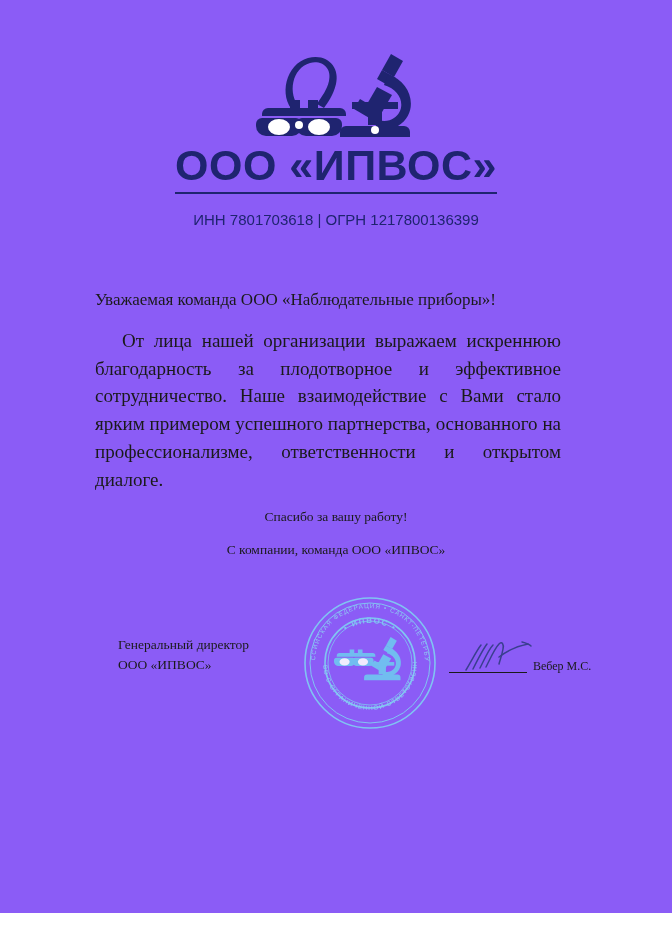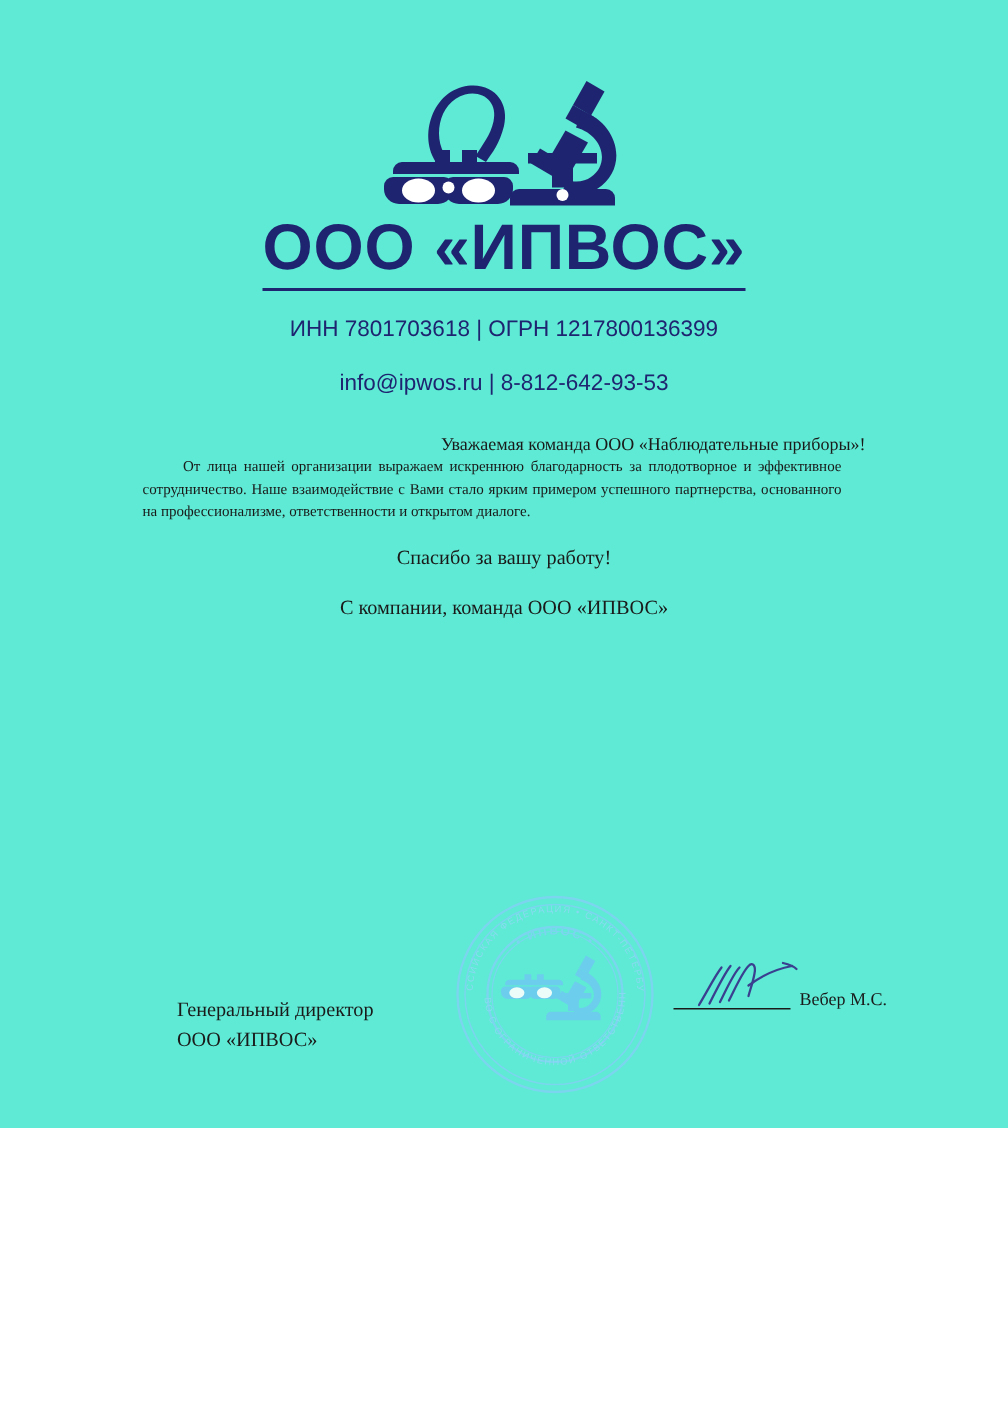--- a/index.html
+++ b/index.html
@@ -14,22 +14,22 @@
     overflow: hidden;
     font-family: "Liberation Serif", "DejaVu Serif", serif;
     color: #1a1a1a;
     -webkit-font-smoothing: antialiased;
   }
 
   .page {
     position: absolute;
     inset: 0;
     width: 672px;
-    height: 752px;
-    background: #5eead4;
+    height: 913px;
+    background: #8b5cf6;
   }
 
   
   .letterhead {
     position: absolute;
     top: 50px;
     left: 0;
     width: 672px;
     text-align: center;
   }
@@ -71,29 +71,29 @@
 
   
   .body-block {
     position: absolute;
     top: 288px;
     left: 95px;
     width: 482px;
   }
 
   .salutation {
-    text-align: right;
-    font-size: 12px;
+    text-align: left;
+    font-size: 17px;
     line-height: 1.45;
-    margin: 0 0 0 0;
+    margin: 0 0 14px 0;
   }
 
   p.para {
     margin: 0 16px 13px 0;
-    font-size: 10px;
+    font-size: 19px;
     line-height: 1.47;
     text-align: justify;
     text-indent: 27px;
     hyphens: none;
   }
 
   p.plain {
     margin: 0 0 13px 0;
     font-size: 13.5px;
     line-height: 1.47;
@@ -110,21 +110,20 @@
     height: 130px;
   }
 
   .signer-role {
     position: absolute;
     top: 5px;
     left: 118px;
     font-size: 13.5px;
     line-height: 1.45;
     white-space: nowrap;
-    margin-top: 28px;
   }
 
   .signer-role span {
     display: block;
   }
 
   .seal {
     position: absolute;
     top: -35px;
     left: 302px;
@@ -191,21 +190,20 @@
         <path d="M90 76 h58 a6 6 0 0 1 6 6 v5 h-70 v-5 a6 6 0 0 1 6 -6 Z"></path>
         <circle cx="119" cy="80" r="4" fill="#ffffff"></circle>
       </g>
     </svg>
 
     <div class="logo-wordmark">ООО «ИПВОС»</div>
 
     <div class="logo-rule"></div>
 
     <div class="contact-line">ИНН 7801703618 | ОГРН 1217800136399</div>
-    <div class="contact-line">info@ipwos.ru | 8-812-642-93-53</div>
   </div>
 
   <div class="body-block">
 
     <div class="salutation">Уважаемая команда ООО «Наблюдательные приборы»!</div>
 
     <p class="para">От лица нашей организации выражаем искреннюю благодарность за плодотворное и эффективное сотрудничество. Наше взаимодействие с Вами стало ярким примером успешного партнерства, основанного на профессионализме, ответственности и открытом диалоге.</p>
 
     <p class="plain">Спасибо за вашу работу!</p>
     <p class="plain">С компании, команда ООО «ИПВОС»</p>

